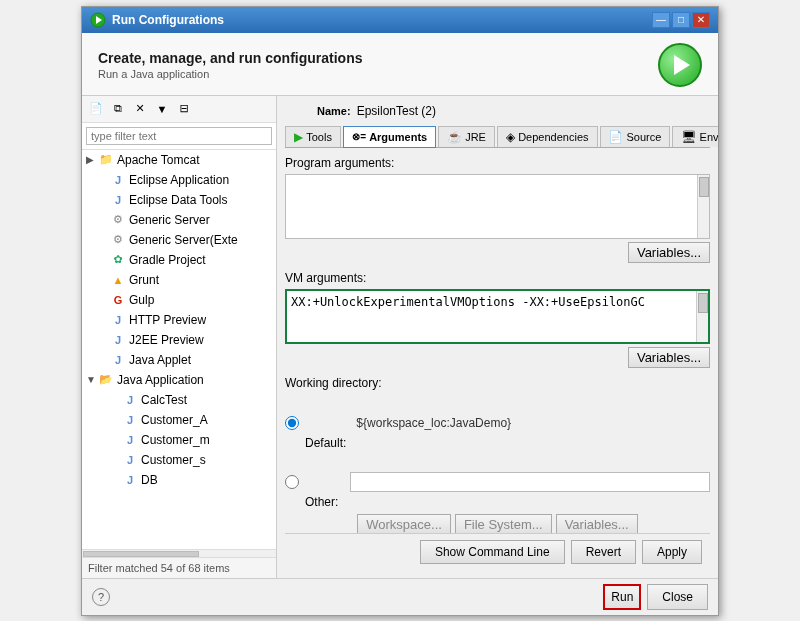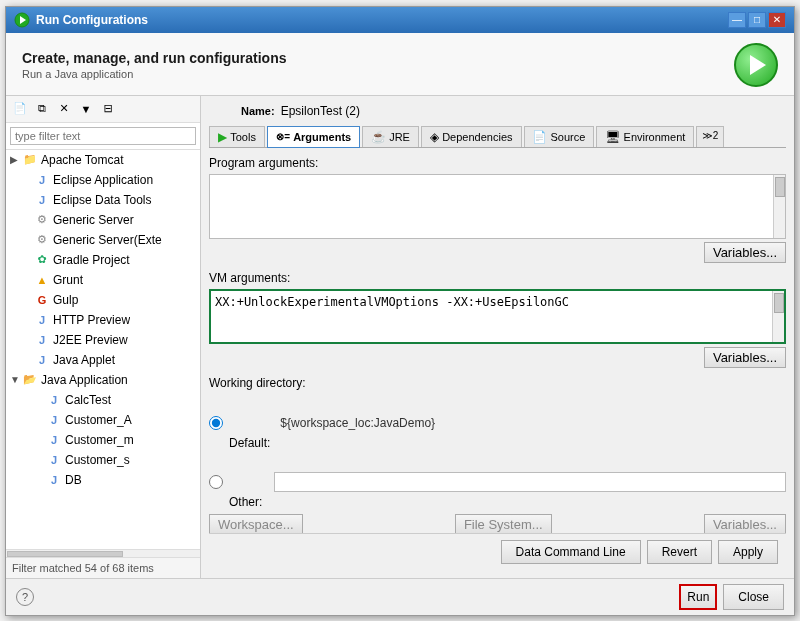--- a/index.html
+++ b/index.html
@@ -8,21 +8,21 @@
       font-size: 12px;
       background: #f0f0f0;
       display: flex;
       justify-content: center;
       align-items: center;
       width: 800px;
       height: 621px;
       overflow: hidden;
     }
     .window {
-      width: 790px;
+      width: 638px;
       height: 610px;
       background: #f0f0f0;
       border: 1px solid #999;
       box-shadow: 2px 2px 8px rgba(0,0,0,0.4);
       display: flex;
       flex-direction: column;
     }
     .title-bar {
       background: linear-gradient(to bottom, #4a90d4, #2a6db5);
       color: white;
@@ -332,21 +332,21 @@
     }
     .dir-input {
       border: 1px solid #bbb;
       background: white;
       padding: 2px 4px;
       font-size: 12px;
       flex: 1;
     }
     .workspace-row {
       display: flex;
-      justify-content: space-between;
+      justify-content: center;
       gap: 4px;
       margin-top: 4px;
     }
     .bottom-buttons {
       display: flex;
       align-items: center;
       justify-content: flex-end;
       padding: 6px 8px;
       border-top: 1px solid #ccc;
       background: #f0f0f0;
@@ -653,21 +653,21 @@
           </div>
           <div class="workspace-row">
             <button class="btn-small" style="color:#888;">Workspace...</button>
             <button class="btn-small" style="color:#888;">File System...</button>
             <button class="btn-small" style="color:#888;">Variables...</button>
           </div>
         </div>
       </div>
 
       <div class="bottom-buttons">
-        <button class="btn-main">Data Command Line</button>
+        <button class="btn-main">Show Command Line</button>
         <button class="btn-main">Revert</button>
         <button class="btn-main">Apply</button>
       </div>
     </div>
   </div>
 
   <div class="very-bottom">
     <div class="help-icon">
       <span>?</span>
     </div>

